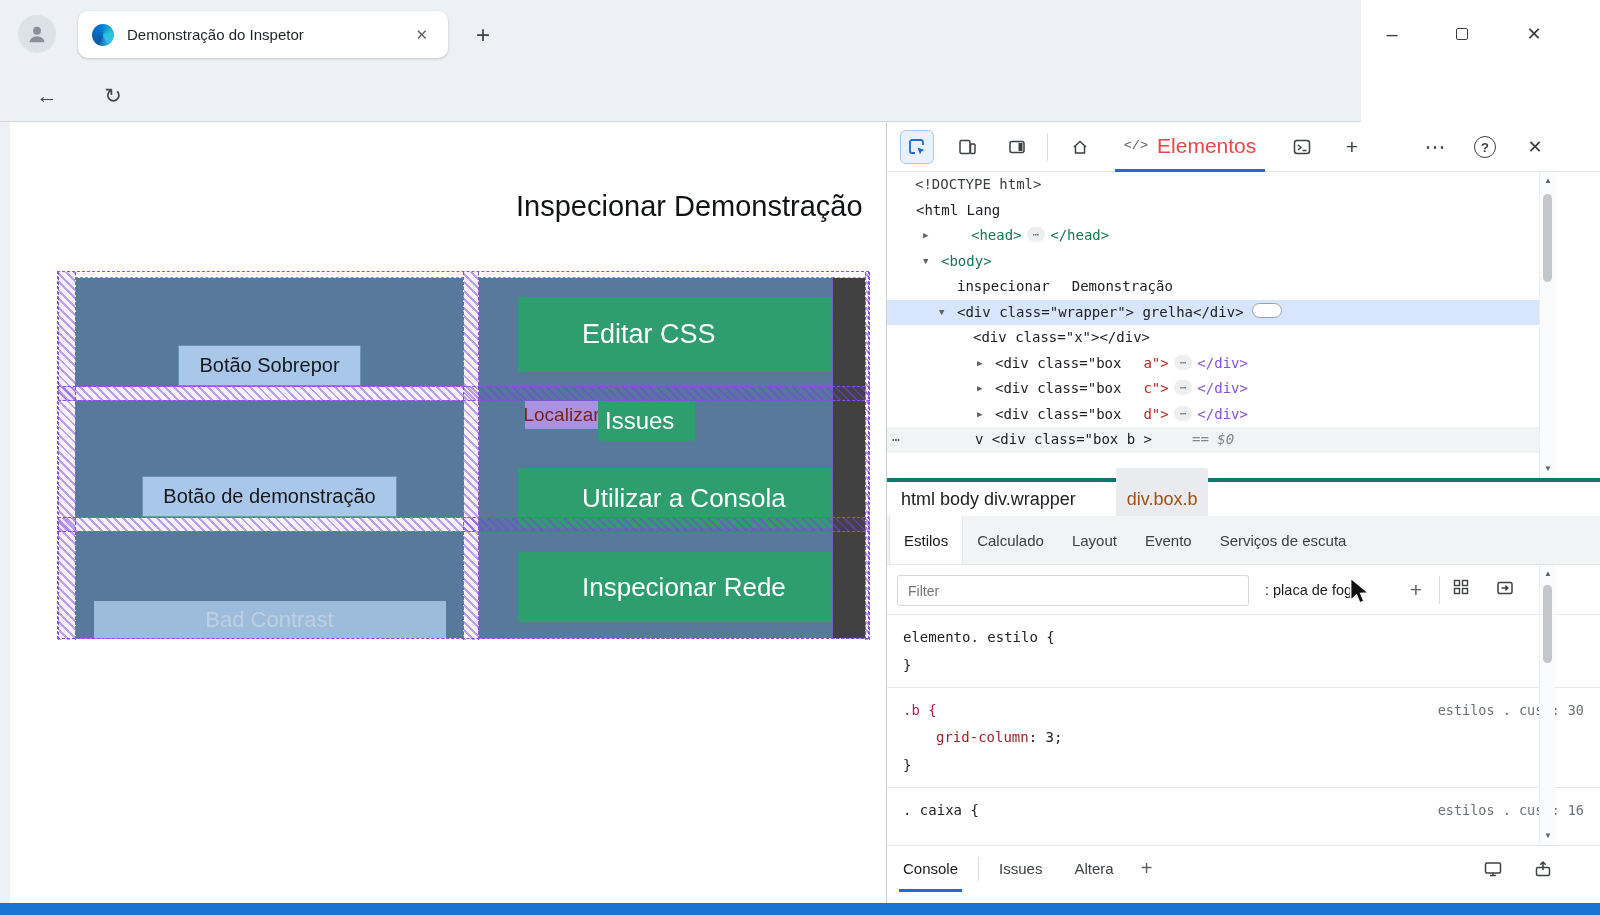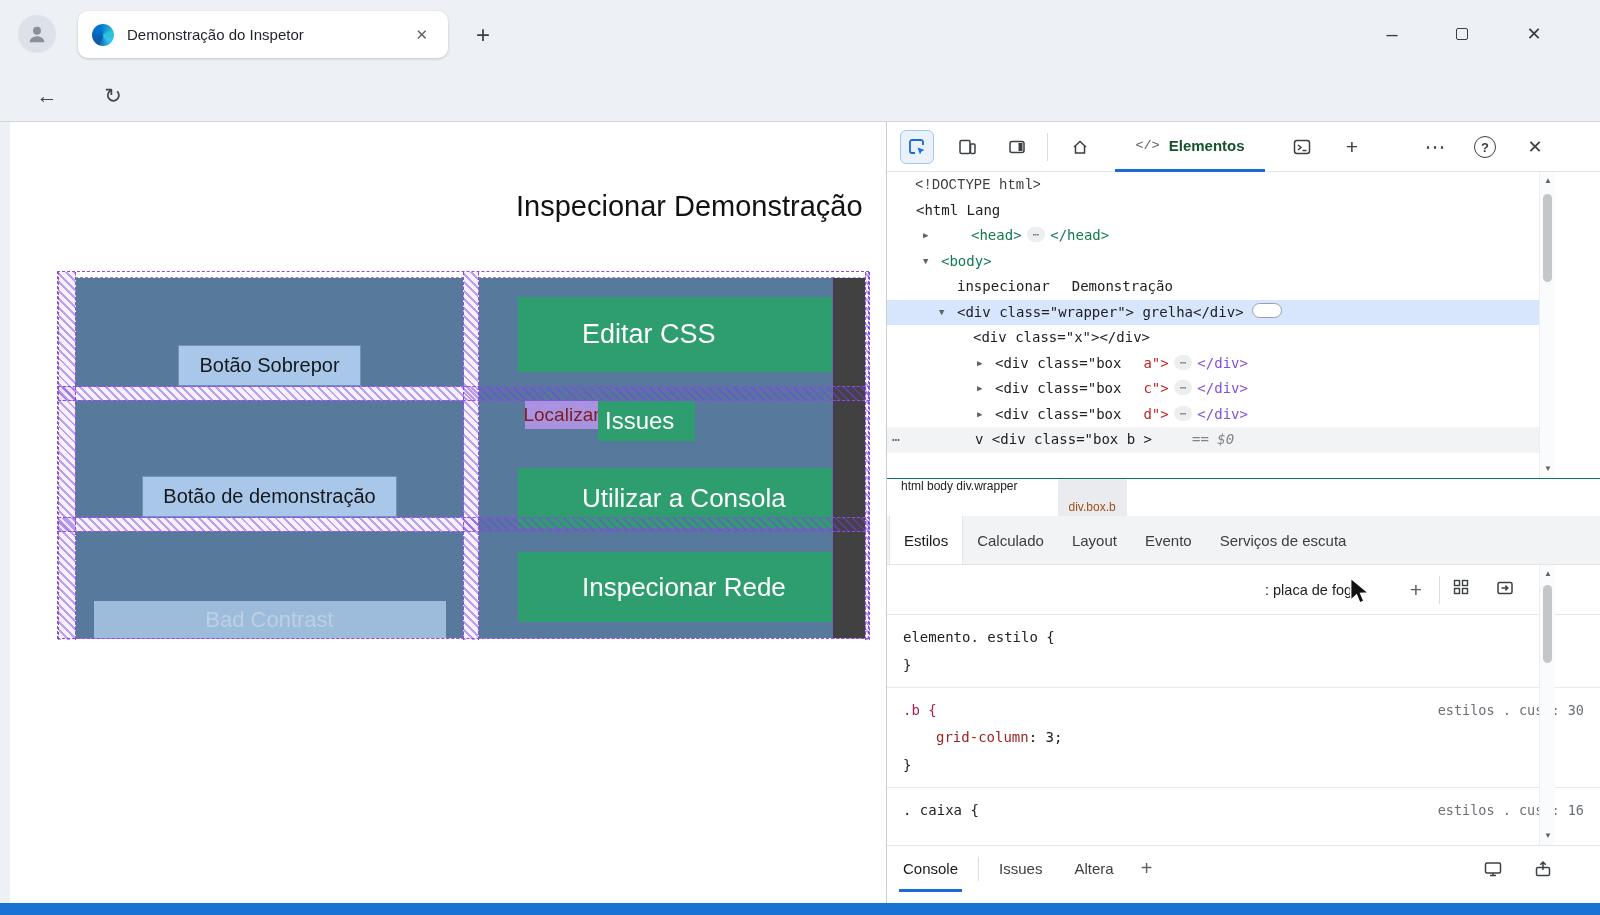--- a/index.html
+++ b/index.html
@@ -1,20 +1,20 @@
 <!DOCTYPE html>
 <html><head>
 <meta charset="utf-8">
 <style>
   *{box-sizing:border-box;margin:0;padding:0}
   html,body{width:1600px;height:915px;overflow:hidden}
   body{font-family:"Liberation Sans",sans-serif;background:#fff;position:relative;color:#202124}
 
   
-  .chrome{position:absolute;left:0;top:0;width:1600px;height:122px;background:#edf0f4;border-bottom:1px solid #d4d8dd}
+  .chrome{position:absolute;left:0;top:0;width:1361px;height:122px;background:#edf0f4;border-bottom:1px solid #d4d8dd}
   .titlebar{position:absolute;left:0;top:0;width:1600px;height:70px}
   .avatar{position:absolute;left:18px;top:15px;width:38px;height:38px;border-radius:50%;background:#dde2e8;display:flex;align-items:center;justify-content:center}
   .tab{position:absolute;left:78px;top:11px;width:370px;height:47px;background:#fff;border-radius:10px;box-shadow:0 1px 3px rgba(0,0,0,.18);display:flex;align-items:center;padding:0 14px}
   .edge-logo{width:22px;height:22px;border-radius:50%;background:conic-gradient(from 210deg,#0c59a4,#0078d7 38%,#2bc3d2 62%,#35c1f1 80%,#0c59a4);flex:none}
   .tab-title{margin-left:13px;font-size:15px;color:#1f2328;flex:1;white-space:nowrap;overflow:hidden}
   .tab-close{color:#5f6368;font-size:15px;padding:2px 6px;cursor:default}
   .newtab{position:absolute;left:466px;top:18px;width:34px;height:34px;font-size:24px;color:#3c4043;display:flex;align-items:center;justify-content:center;font-weight:300}
   .wctl{position:absolute;top:14px;width:40px;height:40px;display:flex;align-items:center;justify-content:center;color:#3b3f44}
   .wctl.min{left:1372px;font-size:20px}
   .wctl.max{left:1442px}
@@ -66,21 +66,21 @@
 
   
   .devtools{position:absolute;left:887px;top:0;width:713px;height:781px;background:#fff;font-size:15px}
   .dt-toolbar{position:absolute;left:0;top:0;width:713px;height:50px;border-bottom:1px solid #e4e6e9;background:#fff}
   .ibtn{position:absolute;top:8px;width:34px;height:34px;display:flex;align-items:center;justify-content:center;border-radius:6px;color:#3c4043}
   .ibtn svg{display:block}
   .ibtn.active{background:#e9f1fc;border:1px solid #a8c7f0}
   .tb-sep{position:absolute;left:160px;top:11px;width:1px;height:28px;background:#dadce0}
   .el-tab{position:absolute;left:228px;top:0;width:150px;height:50px;display:flex;align-items:center;justify-content:center;gap:9px;border-bottom:3px solid #1b6ad6}
   .el-ico{color:#5f6368;font-size:13.5px;font-family:"Liberation Mono",monospace}
-  .el-lbl{color:#14532d;font-size:15px;font-weight:700}
+  .el-lbl{color:#ef4444;font-size:21px;font-weight:400}
   .txtbtn{font-size:21px;color:#3c4043;font-weight:300}
   .help-glyph{width:22px;height:22px;border:1.6px solid #3c4043;border-radius:50%;display:flex;align-items:center;justify-content:center;font-size:13px;font-weight:700}
 
   
   .dom-tree{position:absolute;left:0;top:50px;width:652px;height:306px;overflow:hidden;font-family:"DejaVu Sans Mono","Liberation Mono",monospace;font-size:14px}
   .dom-line{position:relative;height:25.5px;line-height:25.5px;white-space:nowrap;color:#202124}
   .dom-line.bg-sel{background:#d7e6fc}
   .dom-line.bg-hov{background:#f1f3f4}
   .dom-arrow{position:absolute;top:0;font-size:9px;color:#5f6368;line-height:25.5px}
   .dom-gutter{position:absolute;left:5px;top:0;color:#5f6368;font-size:13px}
@@ -96,21 +96,21 @@
   .seg.badge{display:inline-block;width:30px;height:15px;border:1px solid #9aa0a6;border-radius:8px;margin-left:8px;vertical-align:-1px;background:#fff}
 
   
   .sbar{position:absolute;width:16px;background:#fafbfc;border-left:1px solid #eceef0}
   .sbar .sarrow{position:absolute;left:0;width:16px;height:14px;color:#5f6368;font-size:8px;text-align:center;line-height:14px}
   .sbar .sthumb{position:absolute;left:3px;width:9px;background:#c4c7ca;border-radius:5px}
   .sbar-dom{left:652px;top:50px;height:306px}
   .sbar-styles{left:652px;top:443px;height:280px}
 
   
-  .crumbs{position:absolute;left:0;top:356px;width:713px;height:38px;border-top:1px solid #0f766e;display:flex;padding-left:14px;font-size:12px}
+  .crumbs{position:absolute;left:0;top:356px;width:713px;height:38px;border-top:4px solid #0f766e;display:flex;align-items:center;padding-left:14px;font-size:18px}
   .crumb-cur{margin-left:40px;background:#e9ebee;color:#a15016;padding:21px 11px;border-radius:2px}
 
   
   .style-tabs{position:absolute;left:0;top:394px;width:855px;height:49px;background:#f1f3f4;border-bottom:1px solid #e4e6e9;display:flex;align-items:stretch;padding-left:2px}
   .stab{display:flex;align-items:center;padding:0 14px;color:#3c4043;font-size:15px}
   .stab.active{background:#fff;border-left:1px solid #e4e6e9;border-right:1px solid #e4e6e9;color:#17191c}
   .stab-chevron{margin-left:auto;display:flex;align-items:center;padding:0 20px;color:#5f6368;font-size:16px}
 
   
   .filter-bar{position:absolute;left:0;top:443px;width:713px;height:50px;border-bottom:1px solid #e4e6e9;background:#fff;display:flex;align-items:center}
@@ -277,21 +277,21 @@
       </div>
       <div class="ibtn txtbtn" style="left:448px">+</div>
       <div class="ibtn txtbtn" style="left:531px">⋯</div>
       <div class="ibtn" style="left:581px">
         <span class="help-glyph">?</span>
       </div>
       <div class="ibtn" style="left:631px;font-size:18px">✕</div>
     </div>
 
     <div class="dom-tree">
-        <div class="dom-line"><span class="dom-content" style="margin-left: 28px; font-family: Liberation Mono, monospace;"><span class="seg doct">&lt;!DOCTYPE html&gt;</span></span></div>
+        <div class="dom-line"><span class="dom-content" style="margin-left: 28px;"><span class="seg doct">&lt;!DOCTYPE html&gt;</span></span></div>
         <div class="dom-line"><span class="dom-content" style="margin-left: 29px;"><span class="seg plain">&lt;html Lang</span></span></div>
         <div class="dom-line"><span class="dom-arrow" style="left: 36px;">▶</span><span class="dom-content" style="margin-left: 84px;"><span class="seg tag">&lt;head&gt;</span><span class="seg dots">⋯</span><span class="seg tag">&lt;/head&gt;</span></span></div>
         <div class="dom-line"><span class="dom-arrow" style="left: 36px;">▼</span><span class="dom-content" style="margin-left: 54px;"><span class="seg tag">&lt;body&gt;</span></span></div>
         <div class="dom-line"><span class="dom-content" style="margin-left: 70px;"><span class="seg plain">inspecionar</span><span class="seg plain gapL">Demonstração</span></span></div>
         <div class="dom-line bg-sel"><span class="dom-arrow" style="left: 52px;">▼</span><span class="dom-content" style="margin-left: 70px;"><span class="seg plain">&lt;div class="wrapper"&gt; grelha&lt;/div&gt;</span><span class="seg badge"></span></span></div>
         <div class="dom-line"><span class="dom-content" style="margin-left: 86px;"><span class="seg plain">&lt;div class="x"&gt;&lt;/div&gt;</span></span></div>
         <div class="dom-line"><span class="dom-arrow" style="left: 90px;">▶</span><span class="dom-content" style="margin-left: 108px;"><span class="seg plain">&lt;div class="box</span><span class="seg attr gapL">a"&gt;</span><span class="seg dots">⋯</span><span class="seg close">&lt;/div&gt;</span></span></div>
         <div class="dom-line"><span class="dom-arrow" style="left: 90px;">▶</span><span class="dom-content" style="margin-left: 108px;"><span class="seg plain">&lt;div class="box</span><span class="seg attr gapL">c"&gt;</span><span class="seg dots">⋯</span><span class="seg close">&lt;/div&gt;</span></span></div>
         <div class="dom-line"><span class="dom-arrow" style="left: 90px;">▶</span><span class="dom-content" style="margin-left: 108px;"><span class="seg plain">&lt;div class="box</span><span class="seg attr gapL">d"&gt;</span><span class="seg dots">⋯</span><span class="seg close">&lt;/div&gt;</span></span></div>
         <div class="dom-line bg-hov"><span class="dom-gutter">⋯</span><span class="dom-content" style="margin-left: 88px;"><span class="seg plain">v &lt;div class="box b &gt;</span><span class="seg eq">== $0</span></span></div>
@@ -311,20 +311,21 @@
     <div class="style-tabs">
       <span class="stab active">Estilos</span>
       <span class="stab">Calculado</span>
       <span class="stab">Layout</span>
       <span class="stab">Evento</span>
       <span class="stab">Serviços de escuta</span>
       <span class="stab-chevron">⌄</span>
     </div>
 
     <div class="filter-bar">
+      <input class="filter-input" placeholder="Filter" style="">
       <span class="pseudo-lbl">: placa de fogo</span>
       <span class="f-plus">+</span>
       <span class="f-sep"></span>
       <span class="f-ico grid">
         <svg width="18" height="18" viewBox="0 0 18 18">
           <rect x="2.5" y="2.5" width="5" height="5" fill="none" stroke="#3c4043" stroke-width="1.4"></rect>
           <rect x="10.5" y="2.5" width="5" height="5" fill="none" stroke="#3c4043" stroke-width="1.4"></rect>
           <rect x="2.5" y="10.5" width="5" height="5" fill="none" stroke="#3c4043" stroke-width="1.4"></rect>
           <rect x="10.5" y="10.5" width="5" height="5" fill="none" stroke="#3c4043" stroke-width="1.4"></rect>
         </svg>

